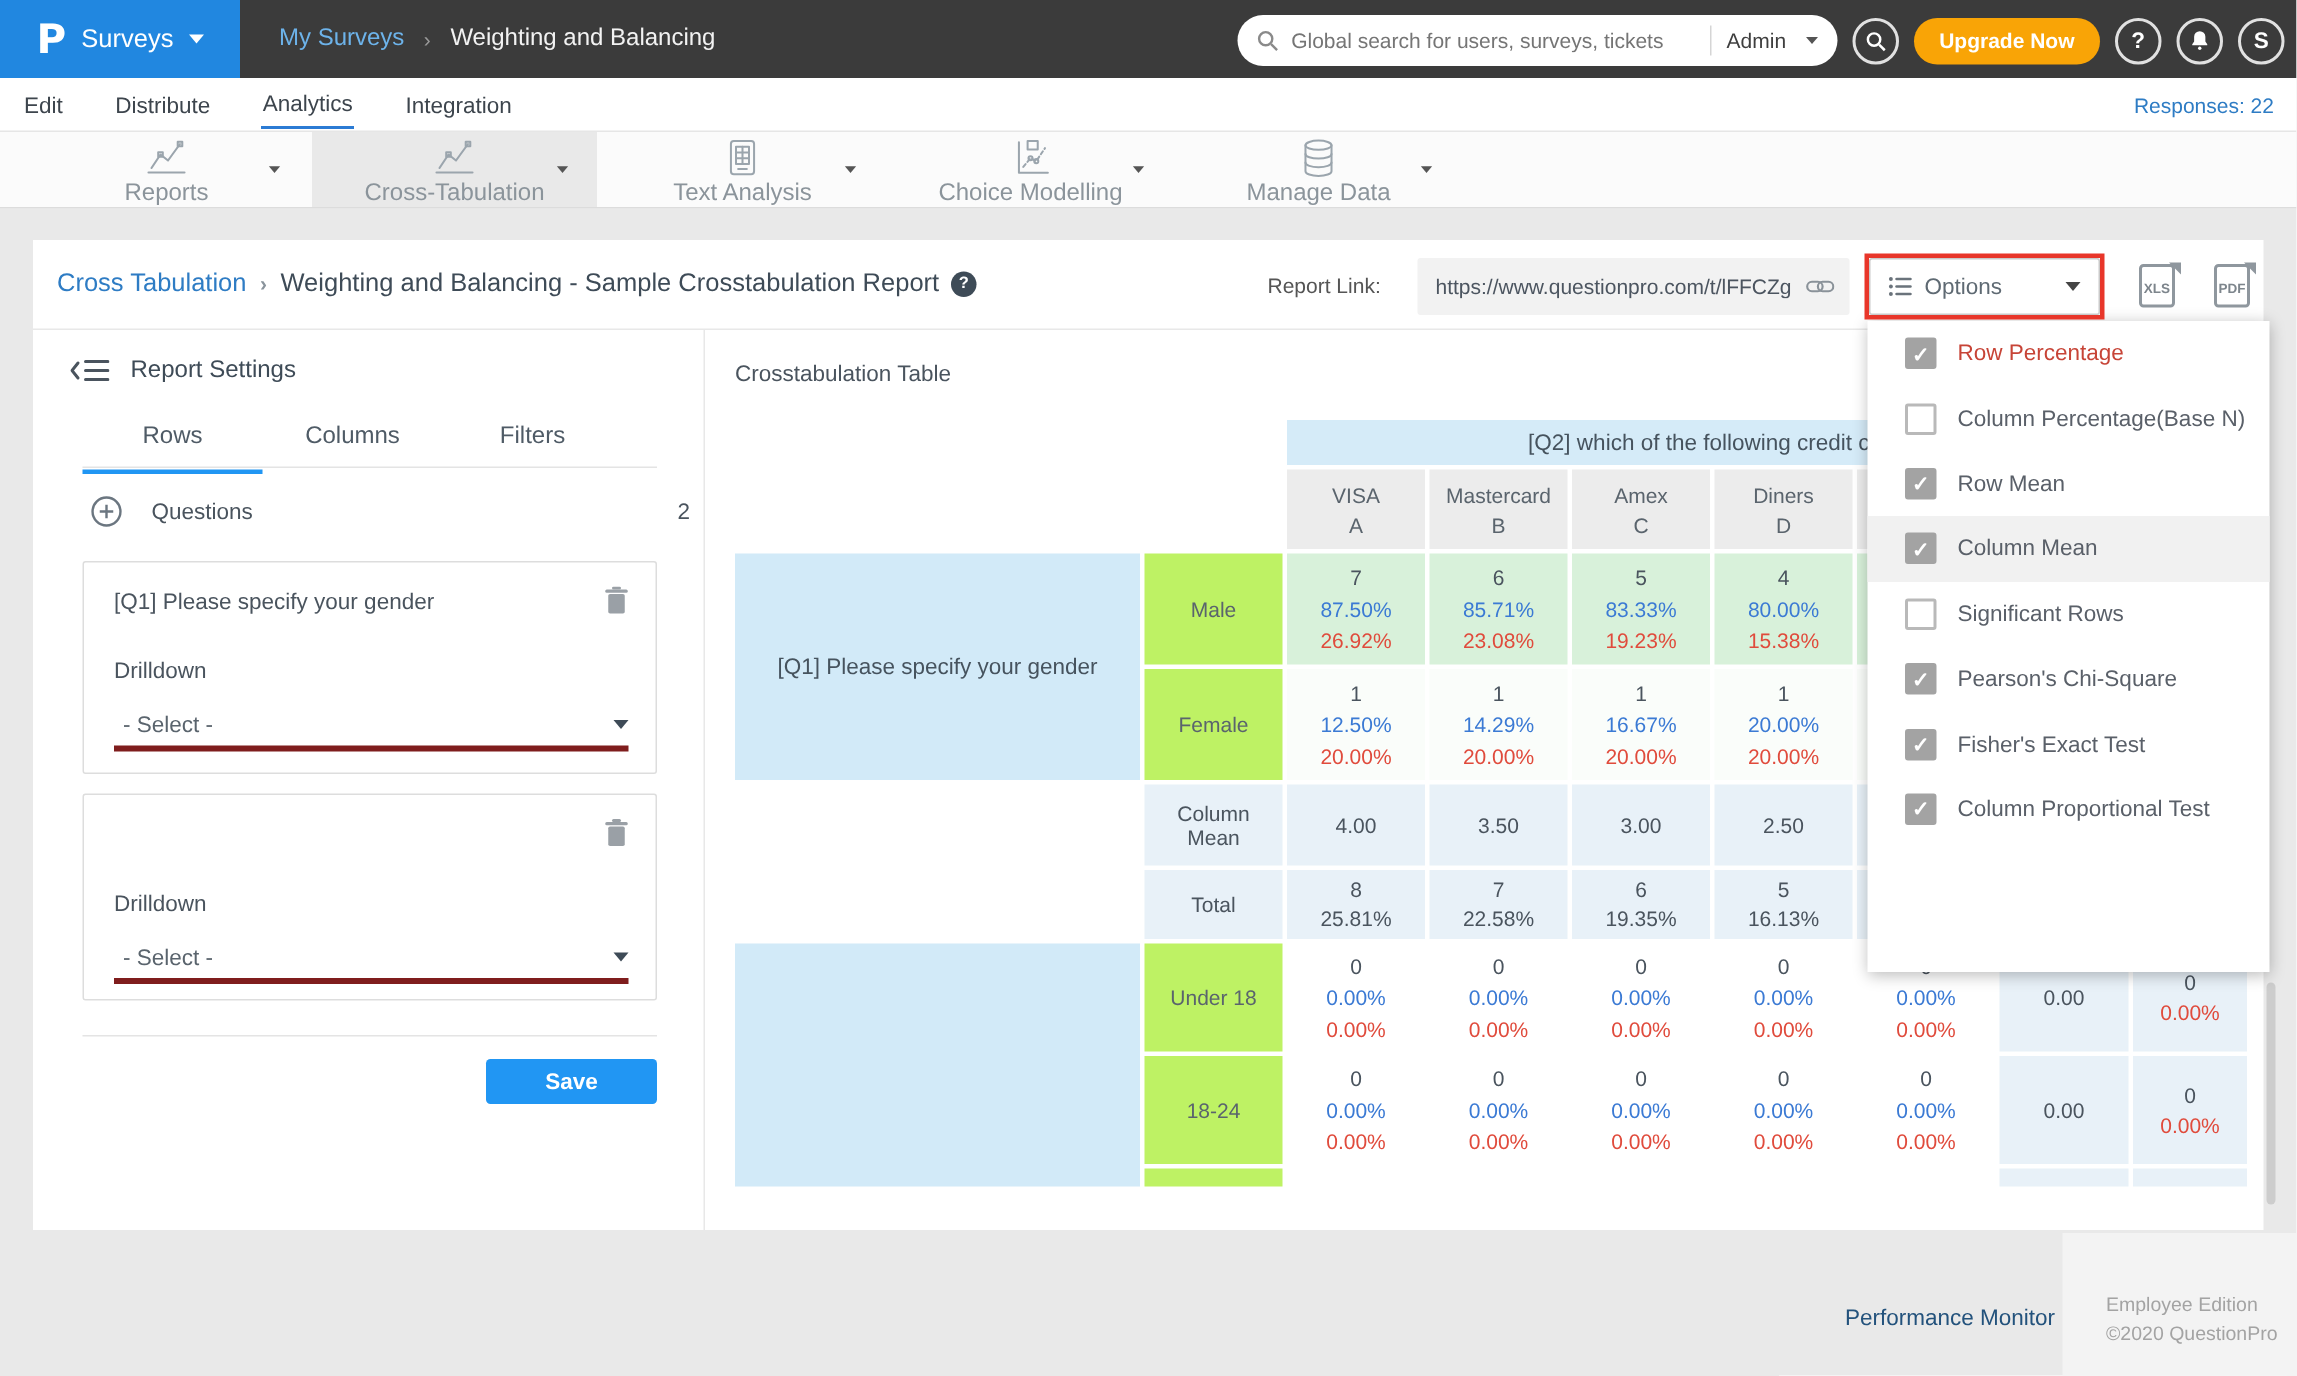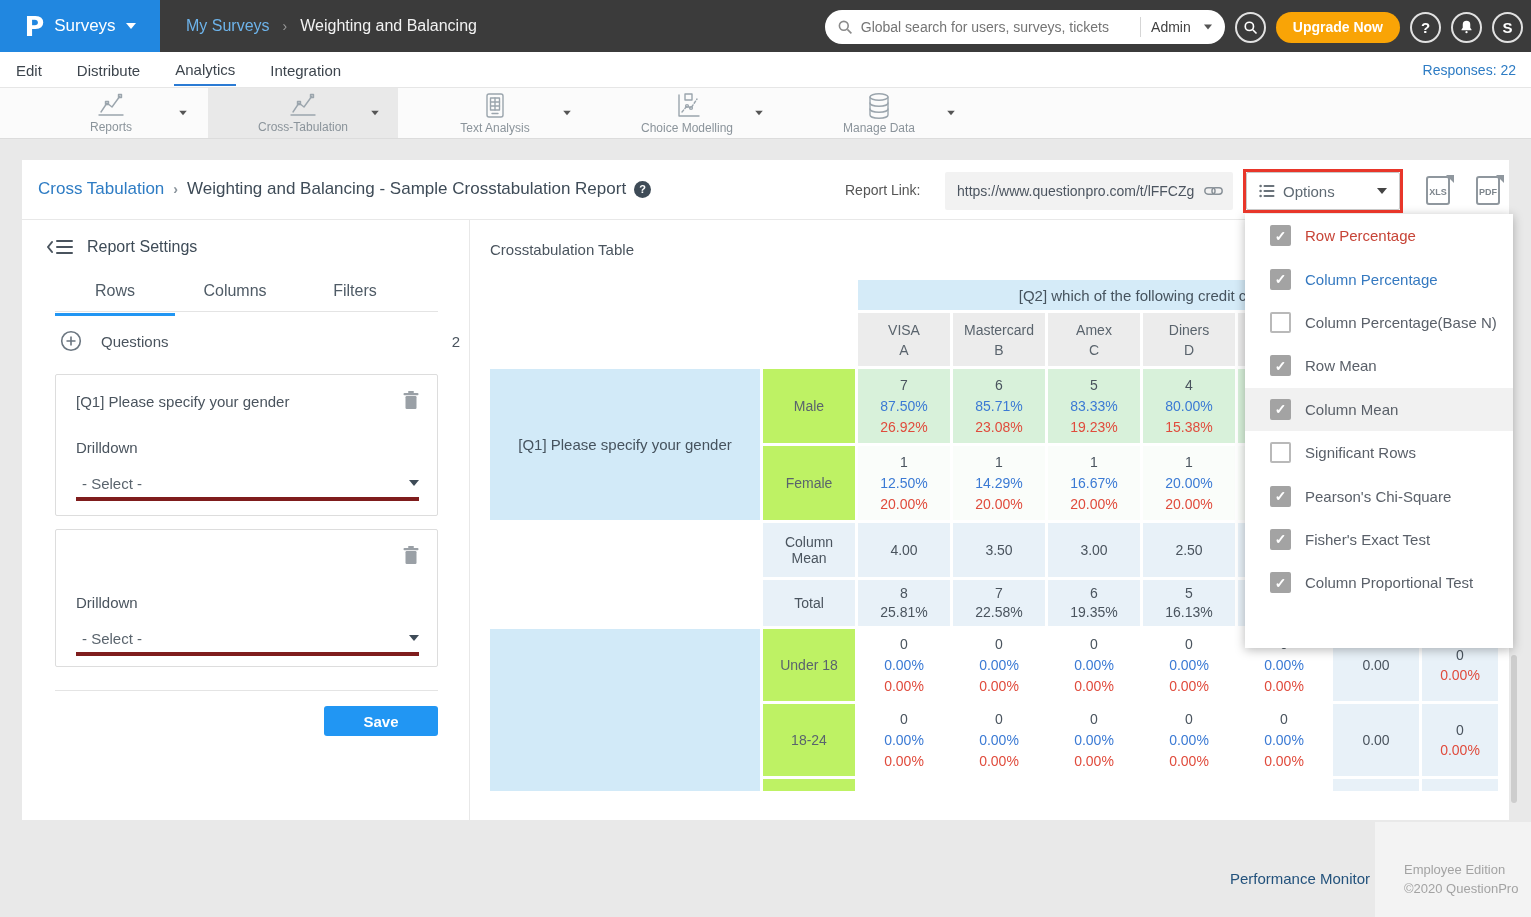--- a/index.html
+++ b/index.html
@@ -27,21 +27,21 @@
   
   .navrow{position:absolute;left:0;top:52px;width:1531px;height:36px;background:#fff;display:flex;align-items:center;padding-left:15px;gap:33px;border-bottom:1px solid #e6e6e6}
   .navtab{font-size:15px;color:#3d454d;cursor:pointer;padding:8px 1px 6px}
   .navtab.active{border-bottom:2px solid #2b7bd4}
   .responses{position:absolute;right:15px;font-size:14px;color:#2e7cc4}
 
   
   .toolbar{position:absolute;left:0;top:88px;width:1531px;height:51px;background:#fbfbfb;border-bottom:1px solid #dcdcdc;display:flex;padding-left:16px;gap:2px}
   .tool{width:190px;height:50px;position:relative;display:flex;flex-direction:column;align-items:center;justify-content:flex-start;padding-top:4px;cursor:pointer}
   .tool.active{background:#e9e9e9}
-  .tool .lbl{font-size:12px;color:#8b949b;margin-top:1px}
+  .tool .lbl{font-size:16px;color:#8b949b;margin-top:1px}
   .tool .tcaret{position:absolute;right:18px;top:22px;color:#555;transform:scale(.75)}
   .ticon{stroke:#9ba5ad;fill:none;stroke-width:1.4;stroke-linecap:round;stroke-linejoin:round}
 
   
   .card{position:absolute;left:22px;top:160px;width:1487px;height:660px;background:#fff}
   .rpt-hdr{position:absolute;left:0;top:0;width:1487px;height:60px;border-bottom:1px solid #e8e8e8}
   .rpt-crumb{position:absolute;left:16px;top:19px;display:flex;align-items:center;font-size:17px}
   .rpt-crumb .link{color:#2e7cc4;cursor:pointer}
   .rpt-crumb .sep{color:#8a949c;margin:0 9px;font-weight:bold;font-size:14px}
   .rpt-crumb .ttl{color:#3e4b57}
@@ -537,24 +537,20 @@
     <span class="fold"></span>
   <span class="flabel">PDF</span>
 </div>
 
 <div class="menu">
   <div class="mitem">
     <span class="cb on"></span>
     <span class="mlbl red">Row Percentage</span>
   </div>
   <div class="mitem">
-    <span class="cb on"></span>
-    <span class="mlbl blu">Column Percentage</span>
-  </div>
-  <div class="mitem">
     <span class="cb"></span>
     <span class="mlbl">Column Percentage(Base N)</span>
   </div>
   <div class="mitem">
     <span class="cb on"></span>
     <span class="mlbl">Row Mean</span>
   </div>
   <div class="mitem hover">
     <span class="cb on"></span>
     <span class="mlbl">Column Mean</span>

